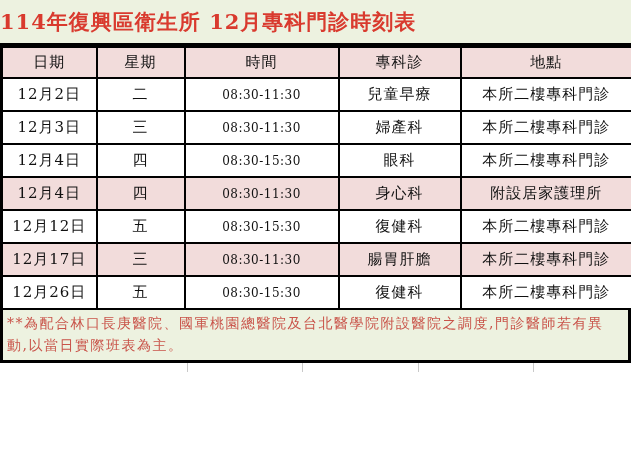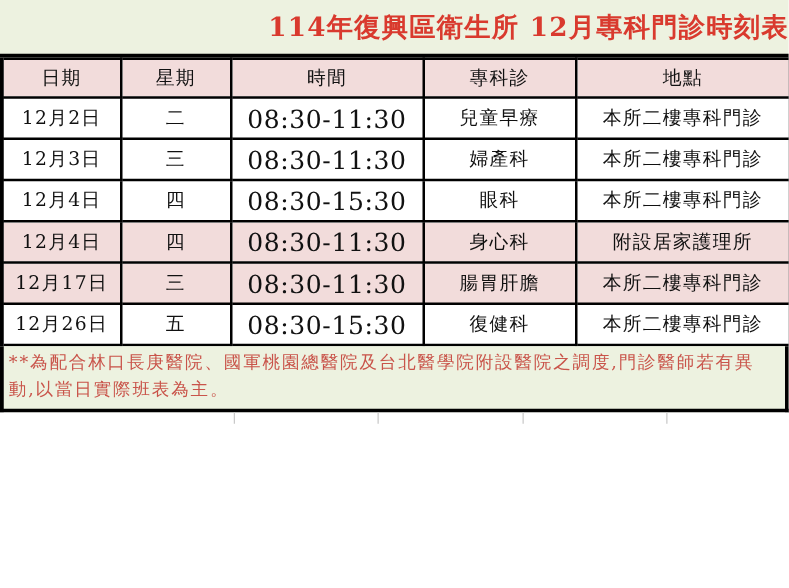--- a/index.html
+++ b/index.html
@@ -7,21 +7,21 @@
   body {
     width:631px; height:470px;
     font-family:"DejaVu Serif","Liberation Serif",serif;
     overflow:hidden;
   }
   .sheet { position:relative; width:631px; height:470px; background:#ffffff; }
 
   .title-bar {
     height:46px;
     background:var(--title-bg,#edf2e0);
-    display:flex; align-items:center; justify-content:flex-end;
+    display:flex; align-items:center; justify-content:flex-start;
     border-bottom:3px solid var(--border,#000);
   }
   .title-text {
     color:var(--title-text,#d93a2e);
     font-size:21px; font-weight:bold; letter-spacing:1px;
     white-space:nowrap;
   }
 
   table.schedule {
     width:631px; border-collapse:collapse; table-layout:fixed;
@@ -34,21 +34,21 @@
     font-weight:normal; color:#111111;
     font-size:15px; letter-spacing:1px;
     height:33px; padding:0 2px;
     white-space:nowrap; overflow:hidden;
   }
   .schedule thead th {
     background:var(--header-bg,#f2dcdb);
     height:31px; font-size:15px;
   }
   .schedule tr.hl td { background:var(--highlight-bg,#f2dcdb); }
-  .schedule td.c-time { font-size:20px; letter-spacing:0.5px; }
+  .schedule td.c-time { font-size:12px; letter-spacing:0.5px; }
   .schedule td.c-loc  { letter-spacing:1px; }
 
   .footnote {
     min-height:49px;
     background:var(--footer-bg,#edf2e0);
     border-left:3px solid var(--border,#000);
     border-right:3px solid var(--border,#000);
     border-bottom:3px solid var(--border,#000);
     color:var(--footer-text,#c9544a);
     font-weight:normal; font-size:14px; line-height:1.55;
@@ -107,20 +107,27 @@
       <td class="c-cl">眼科</td>
       <td class="c-loc">本所二樓專科門診</td>
     </tr>
         <tr class="hl">
       <td class="c-date">12月4日</td>
       <td class="c-wd">四</td>
       <td class="c-time">08:30-11:30</td>
       <td class="c-cl">身心科</td>
       <td class="c-loc">附設居家護理所</td>
     </tr>
+        <tr>
+      <td class="c-date">12月12日</td>
+      <td class="c-wd">五</td>
+      <td class="c-time">08:30-15:30</td>
+      <td class="c-cl">復健科</td>
+      <td class="c-loc">本所二樓專科門診</td>
+    </tr>
         <tr class="hl">
       <td class="c-date">12月17日</td>
       <td class="c-wd">三</td>
       <td class="c-time">08:30-11:30</td>
       <td class="c-cl">腸胃肝膽</td>
       <td class="c-loc">本所二樓專科門診</td>
     </tr>
         <tr>
       <td class="c-date">12月26日</td>
       <td class="c-wd">五</td>

